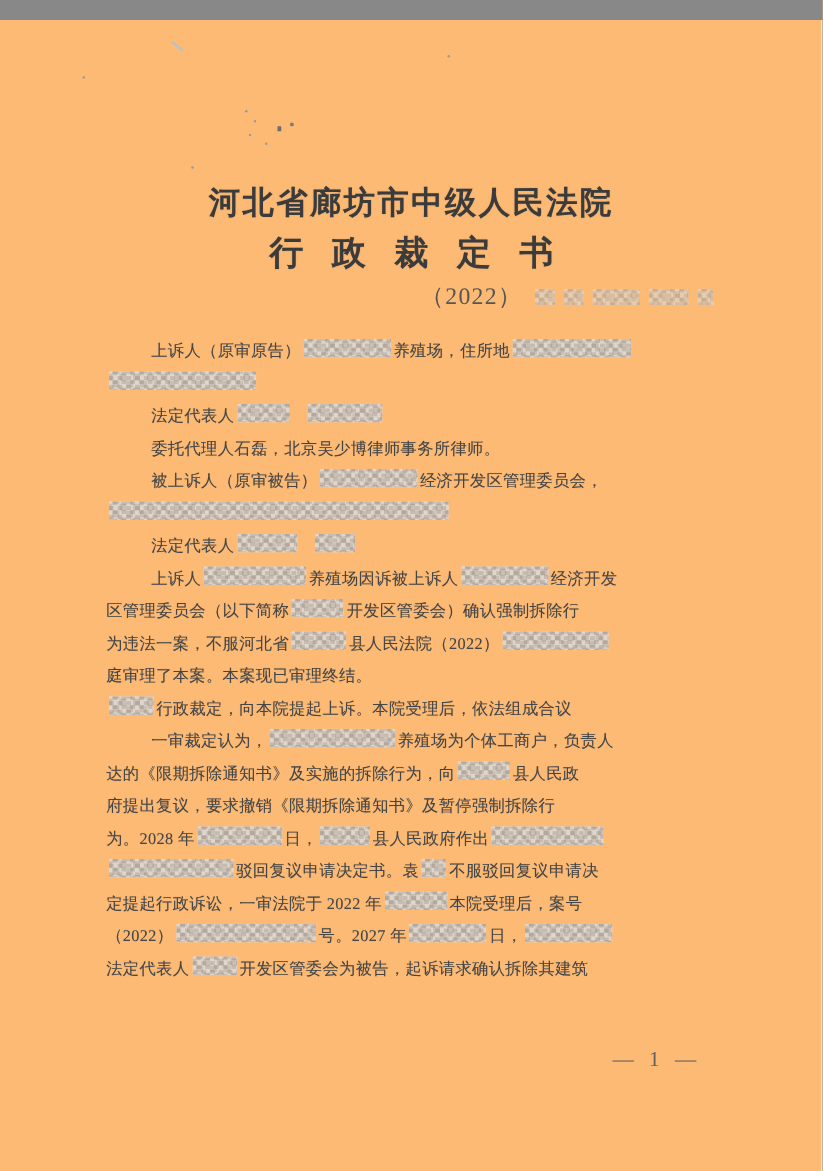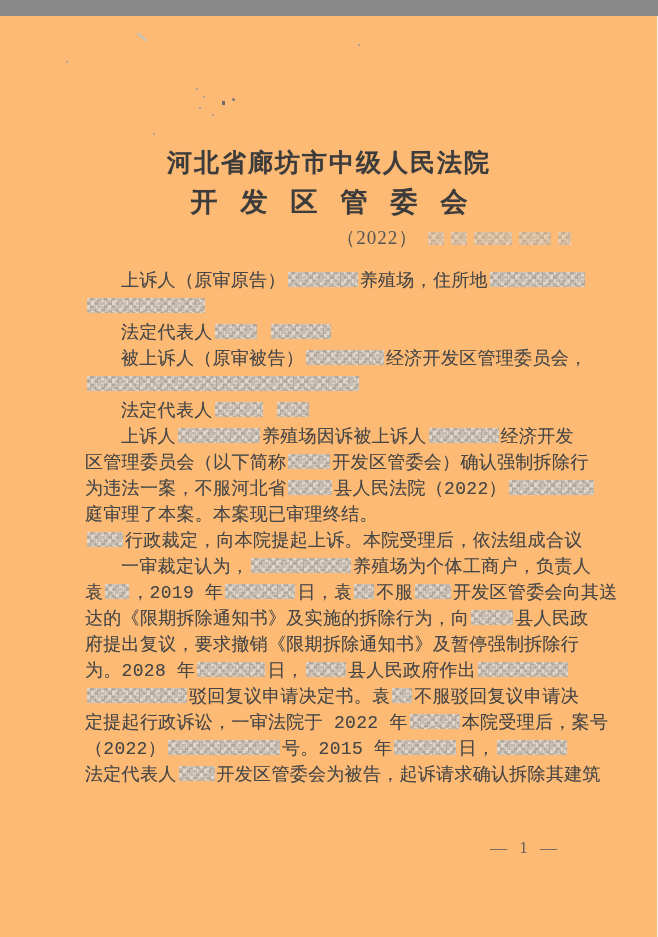--- a/index.html
+++ b/index.html
@@ -26,24 +26,23 @@
     text-shadow:0 0 1px rgba(80,80,80,.35);
   }
   .caseline{
     margin-top:3px;text-align:right;font-size:19px;color:#555;
     line-height:26px;white-space:nowrap;
   }
   .caseline .prefix{letter-spacing:1px;}
   
   .bodytext{position:absolute;top:252px;left:85px;width:492px;}
   .line{
-    height:26px;line-height:26px;font-size:18px;color:#464646;
+    height:26px;line-height:26px;font-size:13px;color:#464646;
     white-space:nowrap;letter-spacing:.3px;
     text-shadow:0 0 .6px rgba(90,90,90,.4);
-    font-family:Liberation Mono, monospace;
   }
   .line.indent{padding-left:36px;}
   .t{display:inline-block;vertical-align:top;}
   
   .redact{
     display:inline-block;height:15px;vertical-align:-1px;
     margin:0 2px;border-radius:1px;
     background:
       repeating-conic-gradient(#c7c7c7 0% 25%, #e8e8e8 0% 50%) 0 0 / 7px 7px,
       repeating-conic-gradient(#d4d4d4 0% 25%, #f1f1f1 0% 50%) 3px 2px / 11px 11px;
@@ -73,45 +72,45 @@
   <div class="speck" style="left:222px;top:85px;width:3px;height:4px;background:#6e6e6e;border-radius:0;"></div>
   <div class="speck" style="left:232px;top:82px;width:3px;height:3px;background:#7a7a7a;"></div>
   <div class="speck" style="left:199px;top:91px;width:2px;height:2px;"></div>
   <div class="speck" style="left:212px;top:98px;width:2px;height:2px;"></div>
   <div class="speck" style="left:358px;top:28px;width:2px;height:2px;"></div>
   <div class="speck" style="left:66px;top:45px;width:2px;height:2px;"></div>
   <div class="speck" style="left:153px;top:117px;width:2px;height:2px;"></div>
 
   <div class="header">
     <div class="court">河北省廊坊市中级人民法院</div>
-    <div class="doctype">开发区管委会</div>
+    <div class="doctype">行政裁定书</div>
     <div class="caseline">
       <span class="prefix">（2022）</span>
       <span id="case-redacts"><span class="redact" style="width: 16px; margin-left: 5px;"></span><span class="redact" style="width: 16px; margin-left: 5px;"></span><span class="redact" style="width: 38px; margin-left: 5px;"></span><span class="redact" style="width: 32px; margin-left: 5px;"></span><span class="redact" style="width: 13px; margin-left: 5px;"></span></span>
     </div>
   </div>
 
   <div class="bodytext" id="doc-body">
       <div class="line indent"><span class="t">上诉人（原审原告）</span><span class="redact" style="width: 70px;"></span><span class="t">养殖场，住所地</span><span class="redact" style="width: 95px;"></span></div>
       <div class="line"><span class="redact" style="width: 118px;"></span></div>
       <div class="line indent"><span class="t">法定代表人</span><span class="redact" style="width: 42px;"></span><span class="gap" style="width: 10px;"></span><span class="redact" style="width: 60px;"></span></div>
+      <div class="line indent"><span class="t">委托代理人石磊，北京吴少博律师事务所律师。</span></div>
       <div class="line indent"><span class="t">被上诉人（原审被告）</span><span class="redact" style="width: 78px;"></span><span class="t">经济开发区管理委员会，</span></div>
       <div class="line"><span class="redact" style="width: 272px;"></span></div>
       <div class="line indent"><span class="t">法定代表人</span><span class="redact" style="width: 48px;"></span><span class="gap" style="width: 10px;"></span><span class="redact" style="width: 32px;"></span></div>
       <div class="line indent"><span class="t">上诉人</span><span class="redact" style="width: 82px;"></span><span class="t">养殖场因诉被上诉人</span><span class="redact" style="width: 70px;"></span><span class="t">经济开发</span></div>
       <div class="line"><span class="t">区管理委员会（以下简称</span><span class="redact" style="width: 42px;"></span><span class="t">开发区管委会）确认强制拆除行</span></div>
       <div class="line"><span class="t">为违法一案，不服河北省</span><span class="redact" style="width: 44px;"></span><span class="t">县人民法院（2022）</span><span class="redact" style="width: 85px;"></span></div>
       <div class="line"><span class="t">庭审理了本案。本案现已审理终结。</span></div>
       <div class="line"><span class="redact" style="width: 36px;"></span><span class="t">行政裁定，向本院提起上诉。本院受理后，依法组成合议</span></div>
       <div class="line indent"><span class="t">一审裁定认为，</span><span class="redact" style="width: 100px;"></span><span class="t">养殖场为个体工商户，负责人</span></div>
-      <div class="line"><span class="t">袁</span><span class="redact" style="width: 24px;"></span><span class="t">，2019 年</span><span class="redact" style="width: 70px;"></span><span class="t">日，袁</span><span class="redact" style="width: 20px;"></span><span class="t">不服</span><span class="redact" style="width: 36px;"></span><span class="t">开发区管委会向其送</span></div>
       <div class="line"><span class="t">达的《限期拆除通知书》及实施的拆除行为，向</span><span class="redact" style="width: 42px;"></span><span class="t">县人民政</span></div>
       <div class="line"><span class="t">府提出复议，要求撤销《限期拆除通知书》及暂停强制拆除行</span></div>
       <div class="line"><span class="t">为。2028 年</span><span class="redact" style="width: 68px;"></span><span class="t">日，</span><span class="redact" style="width: 40px;"></span><span class="t">县人民政府作出</span><span class="redact" style="width: 90px;"></span></div>
       <div class="line"><span class="redact" style="width: 100px;"></span><span class="t">驳回复议申请决定书。袁</span><span class="redact" style="width: 20px;"></span><span class="t">不服驳回复议申请决</span></div>
       <div class="line"><span class="t">定提起行政诉讼，一审法院于 2022 年</span><span class="redact" style="width: 50px;"></span><span class="t">本院受理后，案号</span></div>
-      <div class="line"><span class="t">（2022）</span><span class="redact" style="width: 112px;"></span><span class="t">号。2015 年</span><span class="redact" style="width: 62px;"></span><span class="t">日，</span><span class="redact" style="width: 70px;"></span></div>
+      <div class="line"><span class="t">（2022）</span><span class="redact" style="width: 112px;"></span><span class="t">号。2027 年</span><span class="redact" style="width: 62px;"></span><span class="t">日，</span><span class="redact" style="width: 70px;"></span></div>
       <div class="line"><span class="t">法定代表人</span><span class="redact" style="width: 36px;"></span><span class="t">开发区管委会为被告，起诉请求确认拆除其建筑</span></div>
     </div>
 
   <div class="pagenum">— 1 —</div>
 
 </div>
 
 </body></html>

